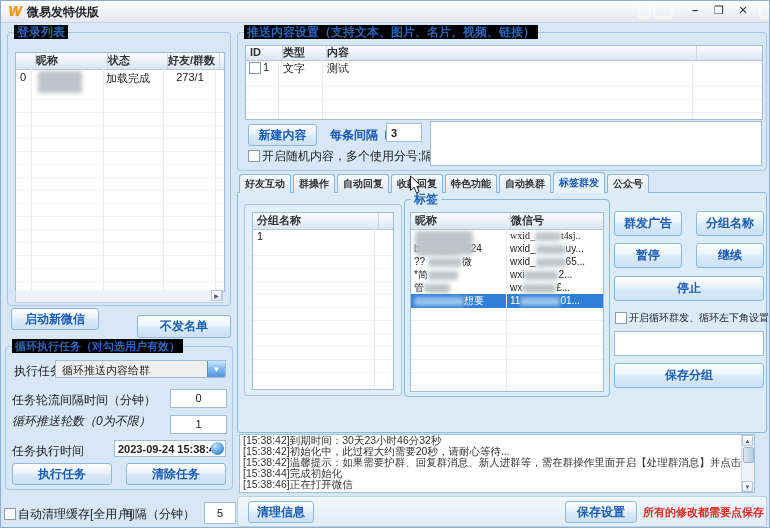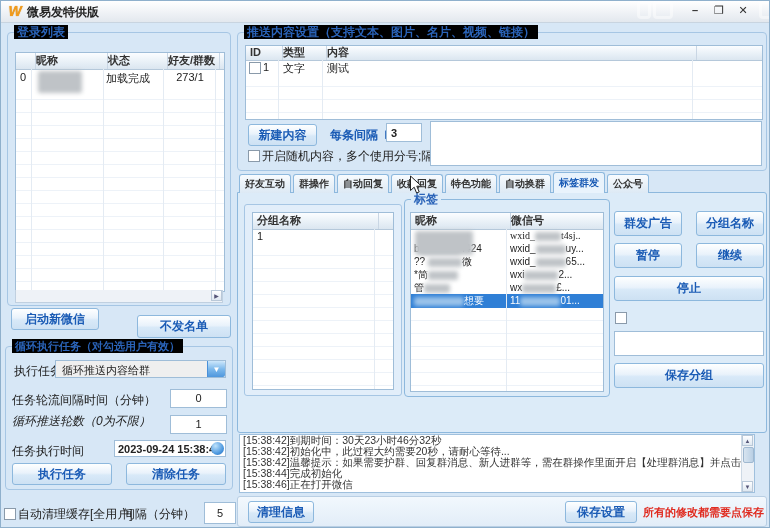--- a/index.html
+++ b/index.html
@@ -240,20 +240,21 @@
       </div>
     </div>
 
     <div class="btn" style="left:376px;top:18px;width:66px;height:23px;line-height:23px;">群发广告</div>
     <div class="btn" style="left:458px;top:18px;width:66px;height:23px;line-height:23px;">分组名称</div>
     <div class="btn" style="left:376px;top:50px;width:66px;height:23px;line-height:23px;">暂停</div>
     <div class="btn" style="left:458px;top:50px;width:66px;height:23px;line-height:23px;">继续</div>
     <div class="btn" style="left:376px;top:83px;width:148px;height:23px;line-height:23px;">停止</div>
 
     <span class="checkbox" style="left:377px;top:119px;"></span>
+    <span class="lbl" style="left:391px;top:118px;font-size:10px;">开启循环群发、循环左下角设置</span>
 
     <div class="inputbox" style="left:376px;top:138px;width:148px;height:23px;"></div>
     <div class="btn" style="left:376px;top:170px;width:148px;height:23px;line-height:23px;">保存分组</div>
   </div>
 
   <div class="log">
     <div class="logline">[15:38:42]到期时间：30天23小时46分32秒</div>
     <div class="logline">[15:38:42]初始化中，此过程大约需要20秒，请耐心等待...</div>
     <div class="logline">[15:38:42]温馨提示：如果需要护群、回复群消息、新人进群等，需在群操作里面开启【处理群消息】并点击保存设置</div>
     <div class="logline">[15:38:44]完成初始化</div>

